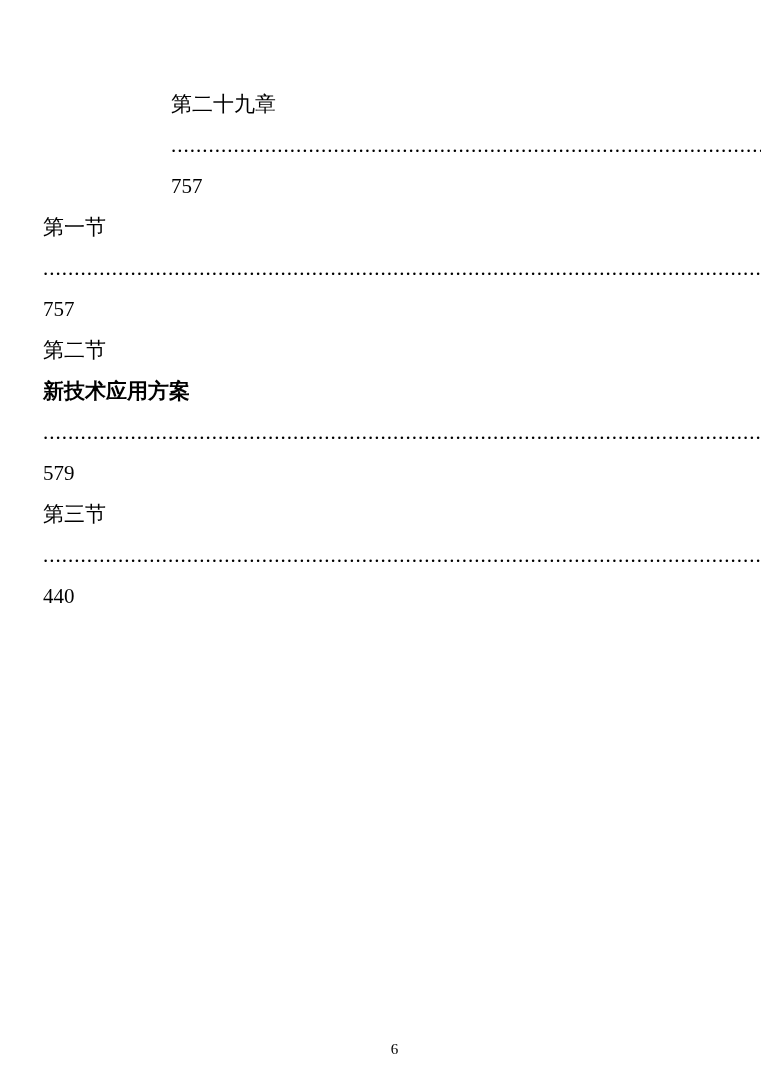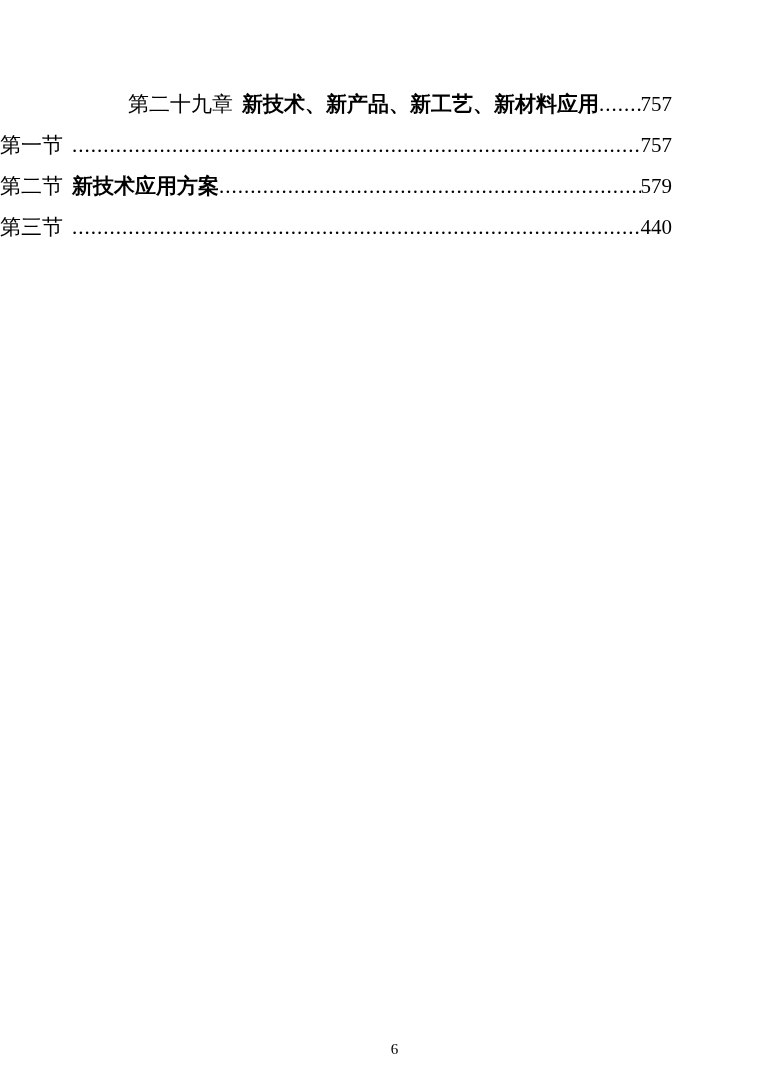--- a/index.html
+++ b/index.html
@@ -18,20 +18,21 @@
     top: 84px;
     left: 0;
     right: 89px; 
   }
   .toc-row {
     display: flex;
     align-items: baseline;
     font-size: 21px;
     line-height: 41px;
     white-space: nowrap;
+    flex-direction: column;
   }
   .toc-row.chapter { padding-left: 128px; }
   .toc-row.section { }
   .toc-label {
     flex: 0 0 auto;
     margin-right: 9px;
     font-weight: 400;
   }
   .toc-title {
     flex: 0 0 auto;
@@ -41,20 +42,21 @@
     flex: 1 1 auto;
     overflow: hidden;
     white-space: nowrap;
     letter-spacing: 1px;
     font-weight: 400;
     min-width: 0;
   }
   .toc-page {
     flex: 0 0 auto;
     font-weight: 400;
+    margin-left: 43px;
   }
   .footer {
     position: absolute;
     top: 1040px;
     left: 0;
     width: 100%;
     text-align: center;
     text-indent: 28px;
     font-size: 15px;
     line-height: 18px;
@@ -63,21 +65,20 @@
 </style>
 </head>
 <body>
 
 <div class="page">
 
   <div class="toc">
 
     <div class="toc-row chapter">
       <span class="toc-label">第二十九章</span>
-      <span class="toc-title">新技术、新产品、新工艺、新材料应用</span>
       <span class="dots">......................................................................................................................................................</span>
       <span class="toc-page">757</span>
     </div>
 
     <div class="toc-row section">
       <span class="toc-label">第一节</span>
       <span class="dots">......................................................................................................................................................</span>
       <span class="toc-page">757</span>
     </div>
 

